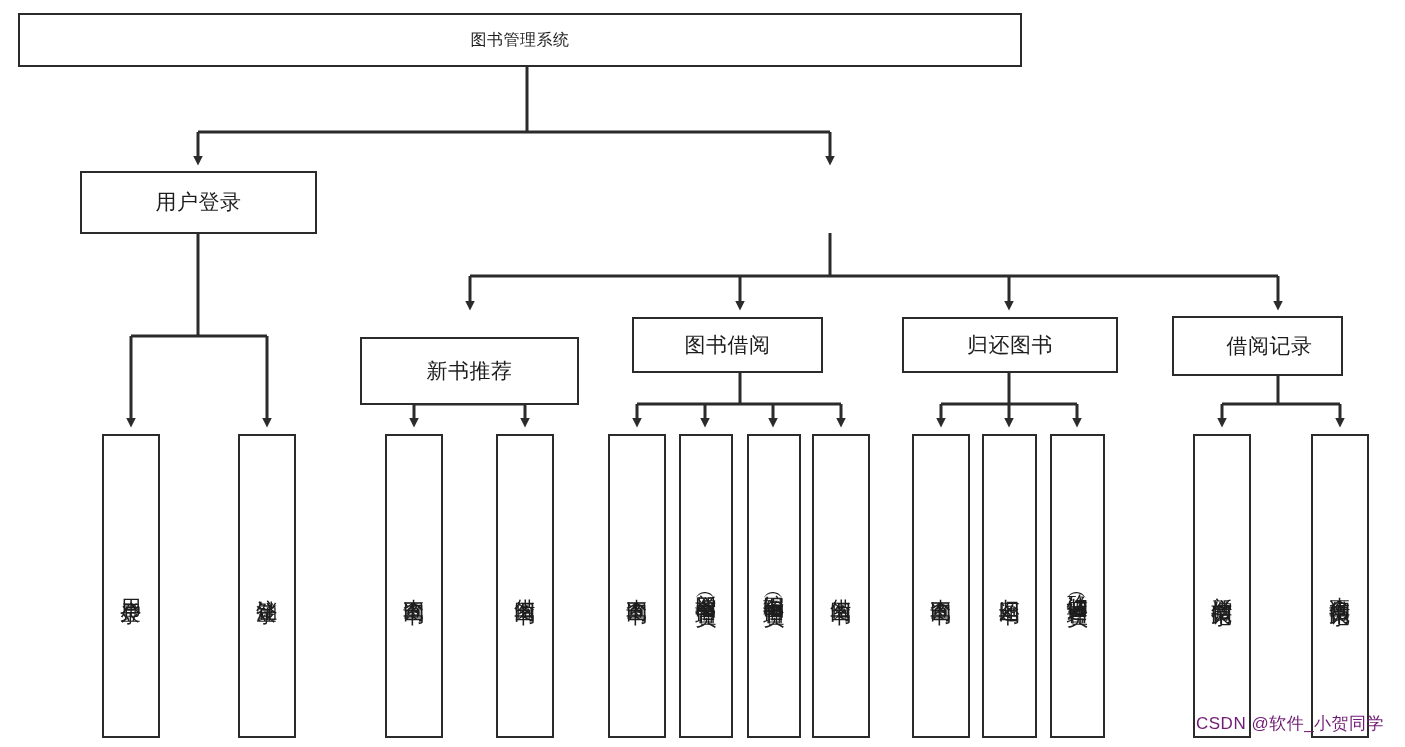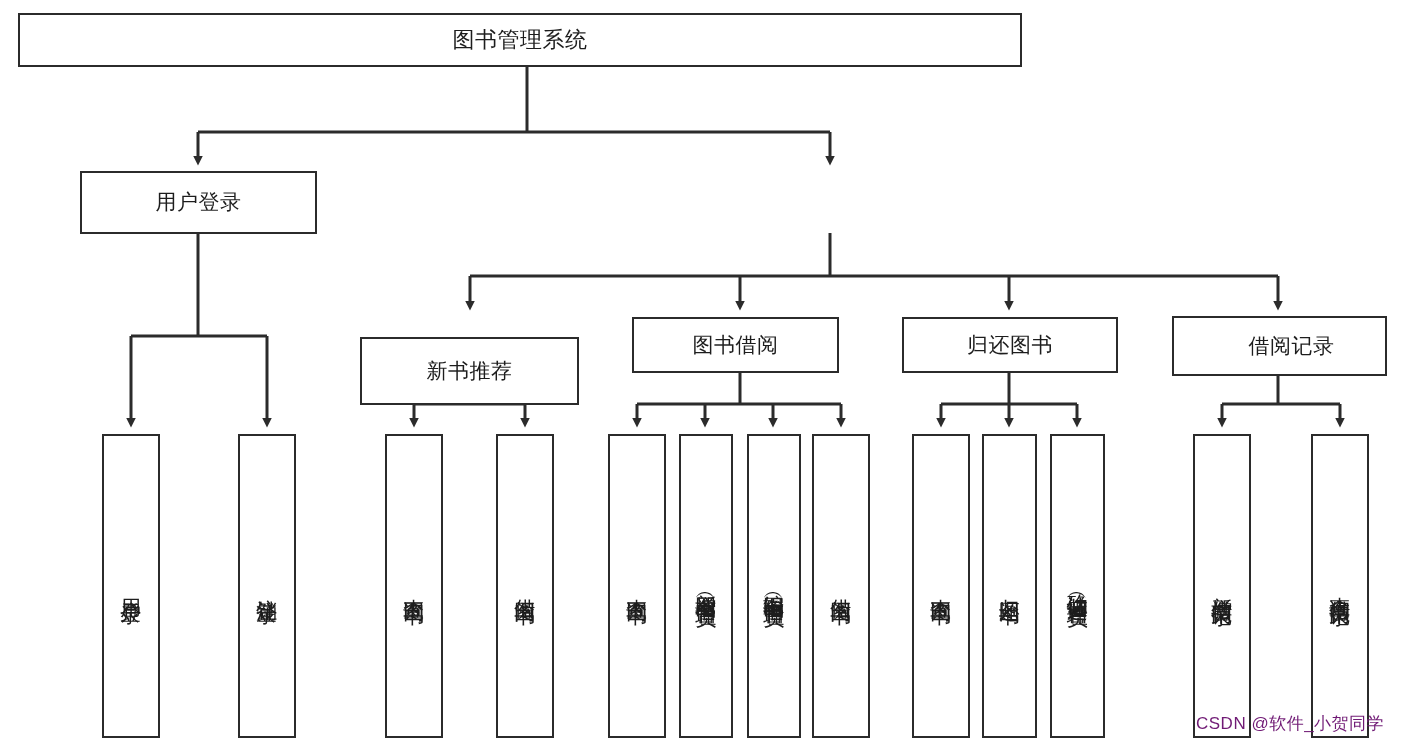--- a/index.html
+++ b/index.html
@@ -20,21 +20,21 @@
     justify-content:center;
     z-index:2;
   }
   .node .lbl{
     color:#1d1d1d;
     font-size:21px;
     line-height:1.15;
     letter-spacing:0.5px;
     white-space:nowrap;
   }
-  .node.root .lbl{font-size:22px;}
+  .node.root .lbl{font-size:16px;}
   .node.leaf{
     align-items:center;
     justify-content:center;
   }
   .node.leaf .lbl{
     writing-mode:vertical-rl;
     text-orientation:upright;
     font-size:21px;
     line-height:1.30;
     letter-spacing:2px;
@@ -115,29 +115,29 @@
 
   <div class="node" style="left:80px;top:171px;width:237px;height:63px;">
     <span class="lbl">用户登录</span>
   </div>
 
 
   <div class="node" style="left:360px;top:317px;width:219px;height:68px;margin-top:20px;">
     <span class="lbl">新书推荐</span>
   </div>
 
-  <div class="node" style="left:632px;top:317px;width:207px;height:56px;">
+  <div class="node" style="left:632px;top:317px;width:191px;height:56px;">
     <span class="lbl">图书借阅</span>
   </div>
 
   <div class="node" style="left:902px;top:317px;width:216px;height:56px;">
     <span class="lbl">归还图书</span>
   </div>
 
-  <div class="node" style="left:1172px;top:316px;width:215px;height:60px;padding-left:24px;">
+  <div class="node" style="left:1172px;top:316px;width:171px;height:60px;padding-left:24px;">
     <span class="lbl">借阅记录</span>
   </div>
 
   <div class="node leaf" style="left:102px;top:434px;width:58px;height:304px;">
     <span class="lbl">用户登录</span>
   </div>
   <div class="node leaf" style="left:238px;top:434px;width:58px;height:304px;">
     <span class="lbl">注销登录</span>
   </div>
 

